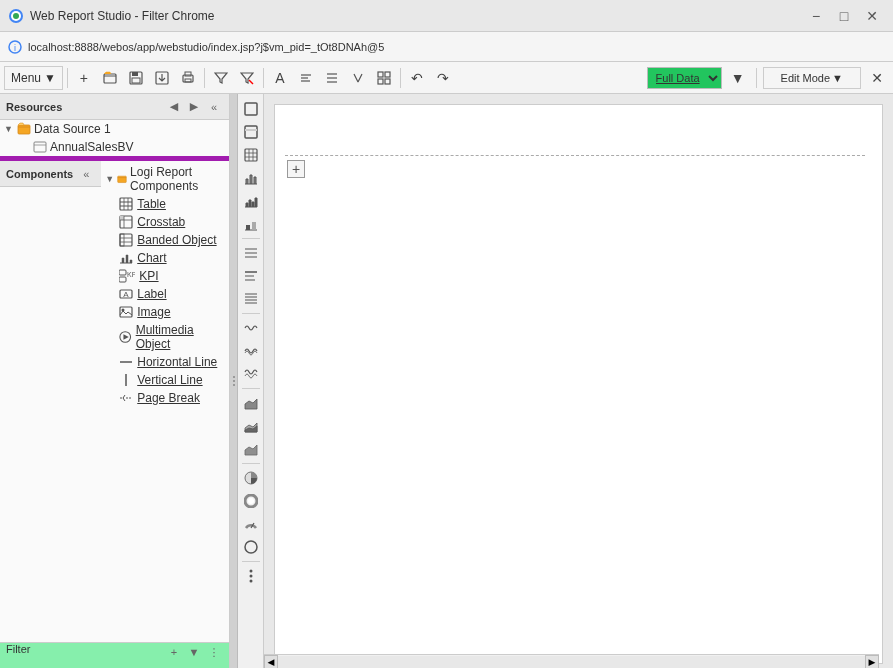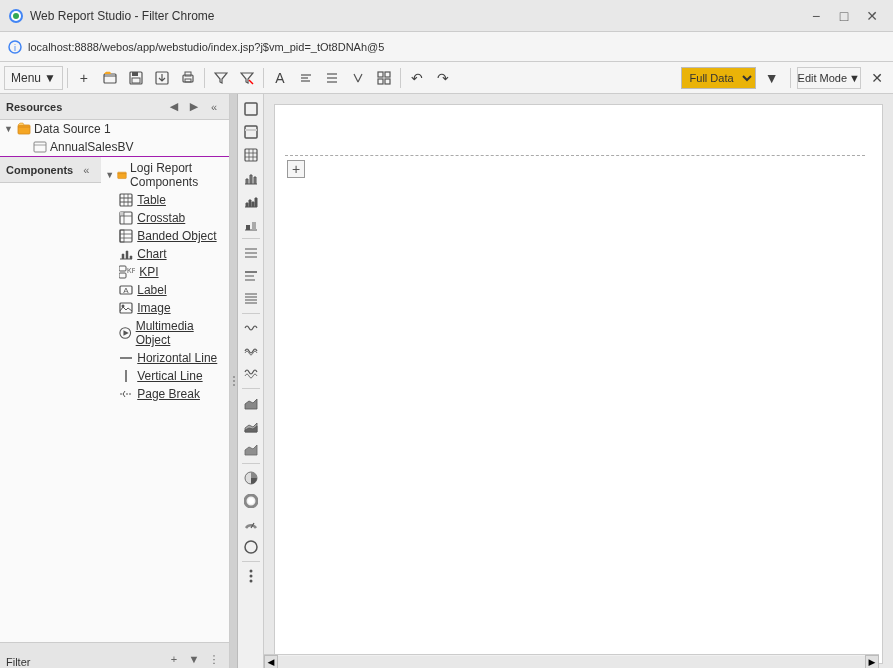--- a/index.html
+++ b/index.html
@@ -60,26 +60,26 @@
       display: flex; align-items: center; justify-content: center;
       color: #444;
     }
     .toolbar-sep { width: 1px; height: 20px; background: #ccc; margin: 0 2px; }
     .toolbar-menu-btn {
       height: 24px; padding: 0 6px; border: 1px solid #ccc;
       background: #f5f5f5; cursor: pointer; font-size: 12px; color: #333;
       display: flex; align-items: center; gap: 3px;
     }
     .toolbar-select {
-      height: 22px; border: 1px solid #bbb; background: #eab308;
-      font-size: 11px; padding: 0 4px; color: #333;
+      height: 22px; border: 1px solid #bbb; background: #22c55e;
+      font-size: 11px; padding: 0 4px; color: #333; text-decoration: underline;
     }
     .toolbar-right { margin-left: auto; display: flex; align-items: center; gap: 4px; }
     .edit-mode-btn {
-      height: 22px; padding: 0 0; background: #f5f5f5;
+      height: 22px; padding: 0 17px; background: #f5f5f5;
       border: 1px solid #ccc; cursor: pointer; font-size: 11px; color: #333;
       display: flex; align-items: center; gap: 2px;
     }
 
     
     .content-area {
       display: flex;
       flex: 1;
       overflow: hidden;
     }
@@ -89,21 +89,21 @@
       width: 230px;
       display: flex;
       flex-direction: column;
       border-right: 1px solid #ccc;
       background: #fafafa;
     }
 
     
     .resources-section {
       flex: 0 0 auto;
-      border-bottom: 1px solid #a21caf;
+      border-bottom: 5px solid #a21caf;
     }
     .panel-header {
       height: 26px;
       background: #e8e8e8;
       border-bottom: 1px solid #ccc;
       display: flex;
       align-items: center;
       padding: 0 6px;
       font-weight: bold;
       font-size: 11px;
@@ -158,24 +158,24 @@
       font-size: 12px;
       color: #333;
       gap: 4px;
       cursor: pointer;
       text-decoration: underline;
     }
 
     
     .filter-bar {
       height: 26px;
-      background: #e5e5e5;
+      background: #86efac;
       border-top: 1px solid #ccc;
       display: flex;
-      align-items: flex-end;
+      align-items: flex-start;
       padding: 0 6px;
       font-size: 11px;
       color: #333;
       gap: 4px;
     }
     .filter-bar-right { margin-left: auto; display: flex; gap: 2px; }
 
     
     .vertical-toolbar {
       width: 26px;

